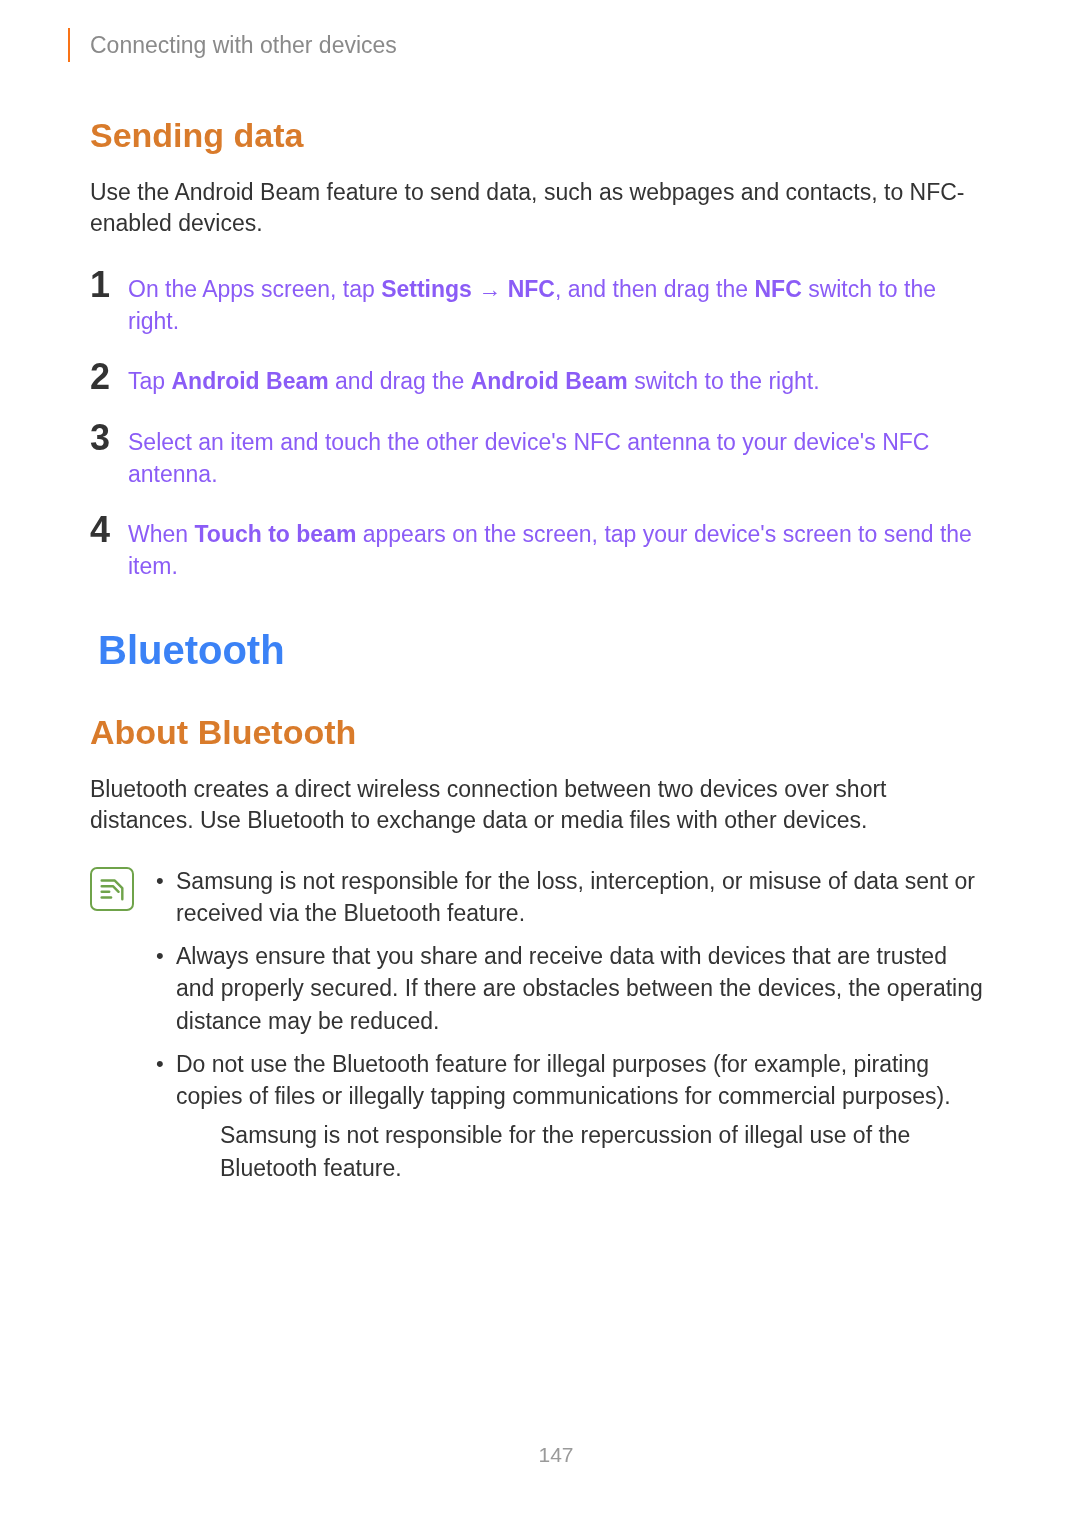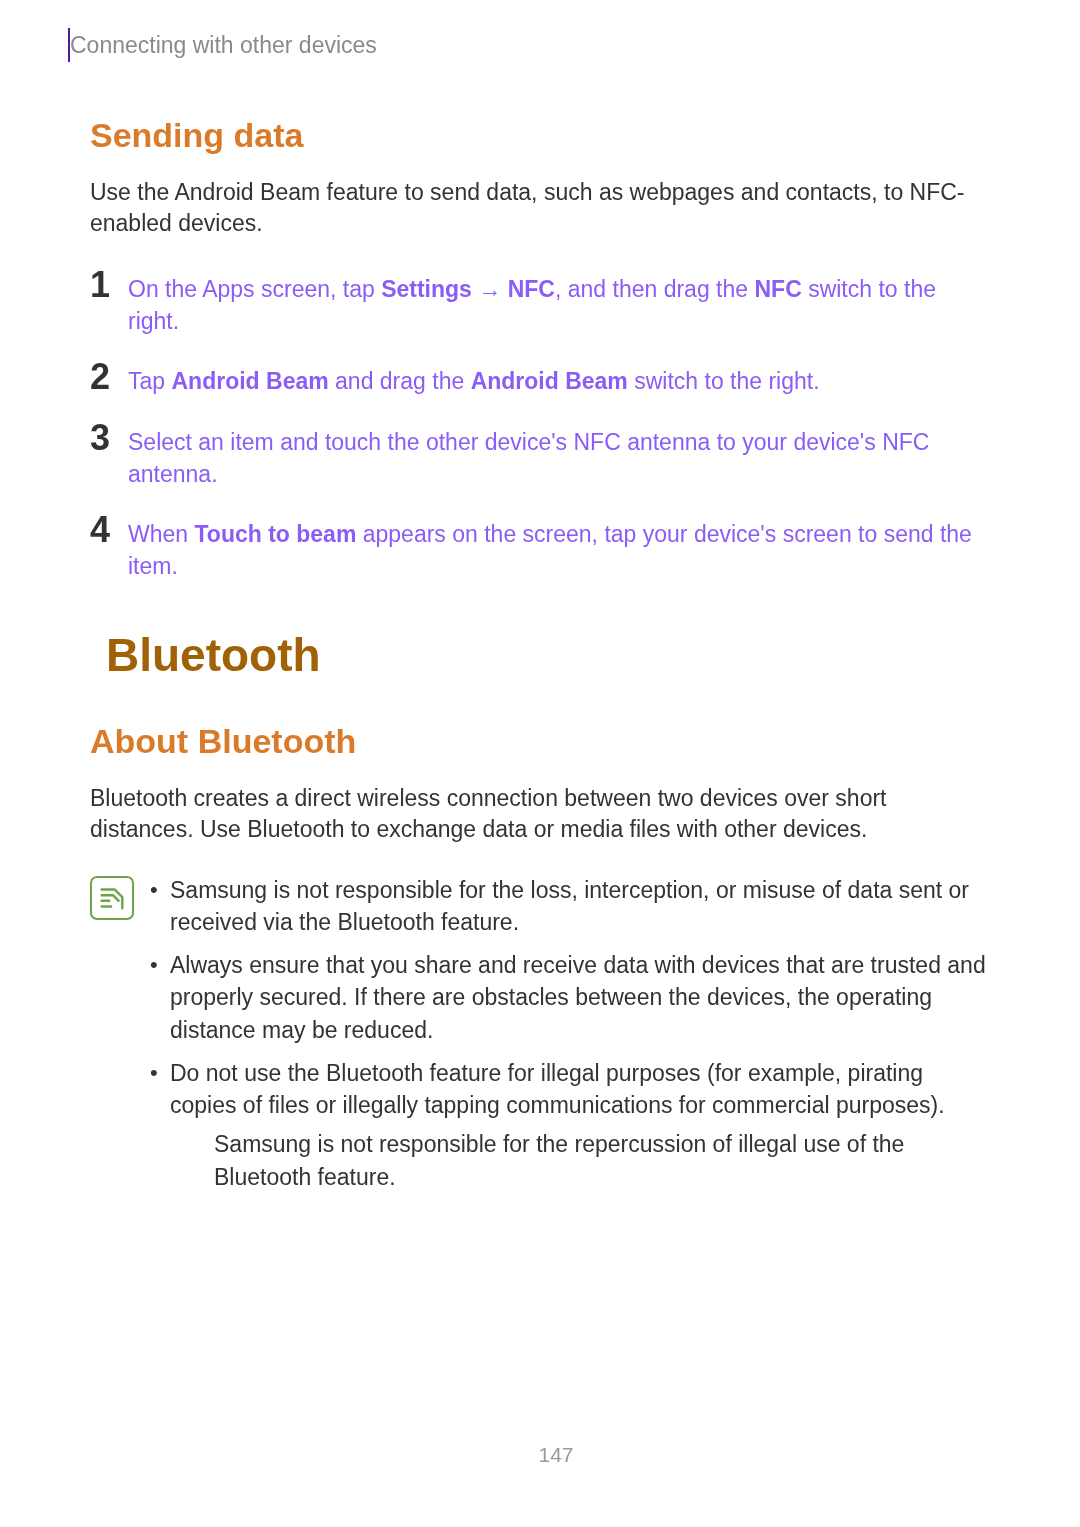--- a/index.html
+++ b/index.html
@@ -15,21 +15,22 @@
   .page {
     position: relative;
     width: 1080px;
     height: 1527px;
     box-sizing: border-box;
     padding: 28px 90px 0 90px;
   }
   .breadcrumb {
     font-size: 23px;
     color: #8a8a8a;
-    border-left: 2px solid #4c1d95;
+    border-left: 2px solid #f97316;
+    padding-left: 20px;
     margin-left: -22px;
     height: 34px;
     line-height: 34px;
     margin-bottom: 54px;
   }
   h2.section-title {
     font-size: 34px;
     font-weight: 600;
     color: #d97b2b;
     margin: 0 0 22px 0;
@@ -60,28 +61,28 @@
     font-family: "Segoe UI", Arial, sans-serif;
   }
   .step-text {
     font-size: 23px;
     color: #8b5cf6;
     line-height: 1.4;
     padding-top: 2px;
   }
   .step-text b { font-weight: 700; }
   h1.main-title {
-    font-size: 46px;
+    font-size: 40px;
     font-weight: 700;
-    color: #a16207;
-    margin: 46px 0 40px 16px;
+    color: #3b82f6;
+    margin: 46px 0 40px 8px;
   }
   .note-block {
     display: flex;
-    gap: 12px;
+    gap: 18px;
     margin-top: 4px;
   }
   .note-icon {
     flex: 0 0 44px;
     width: 44px;
     height: 44px;
     border: 2.5px solid #6fa34a;
     border-radius: 7px;
     box-sizing: border-box;
     display: flex;

